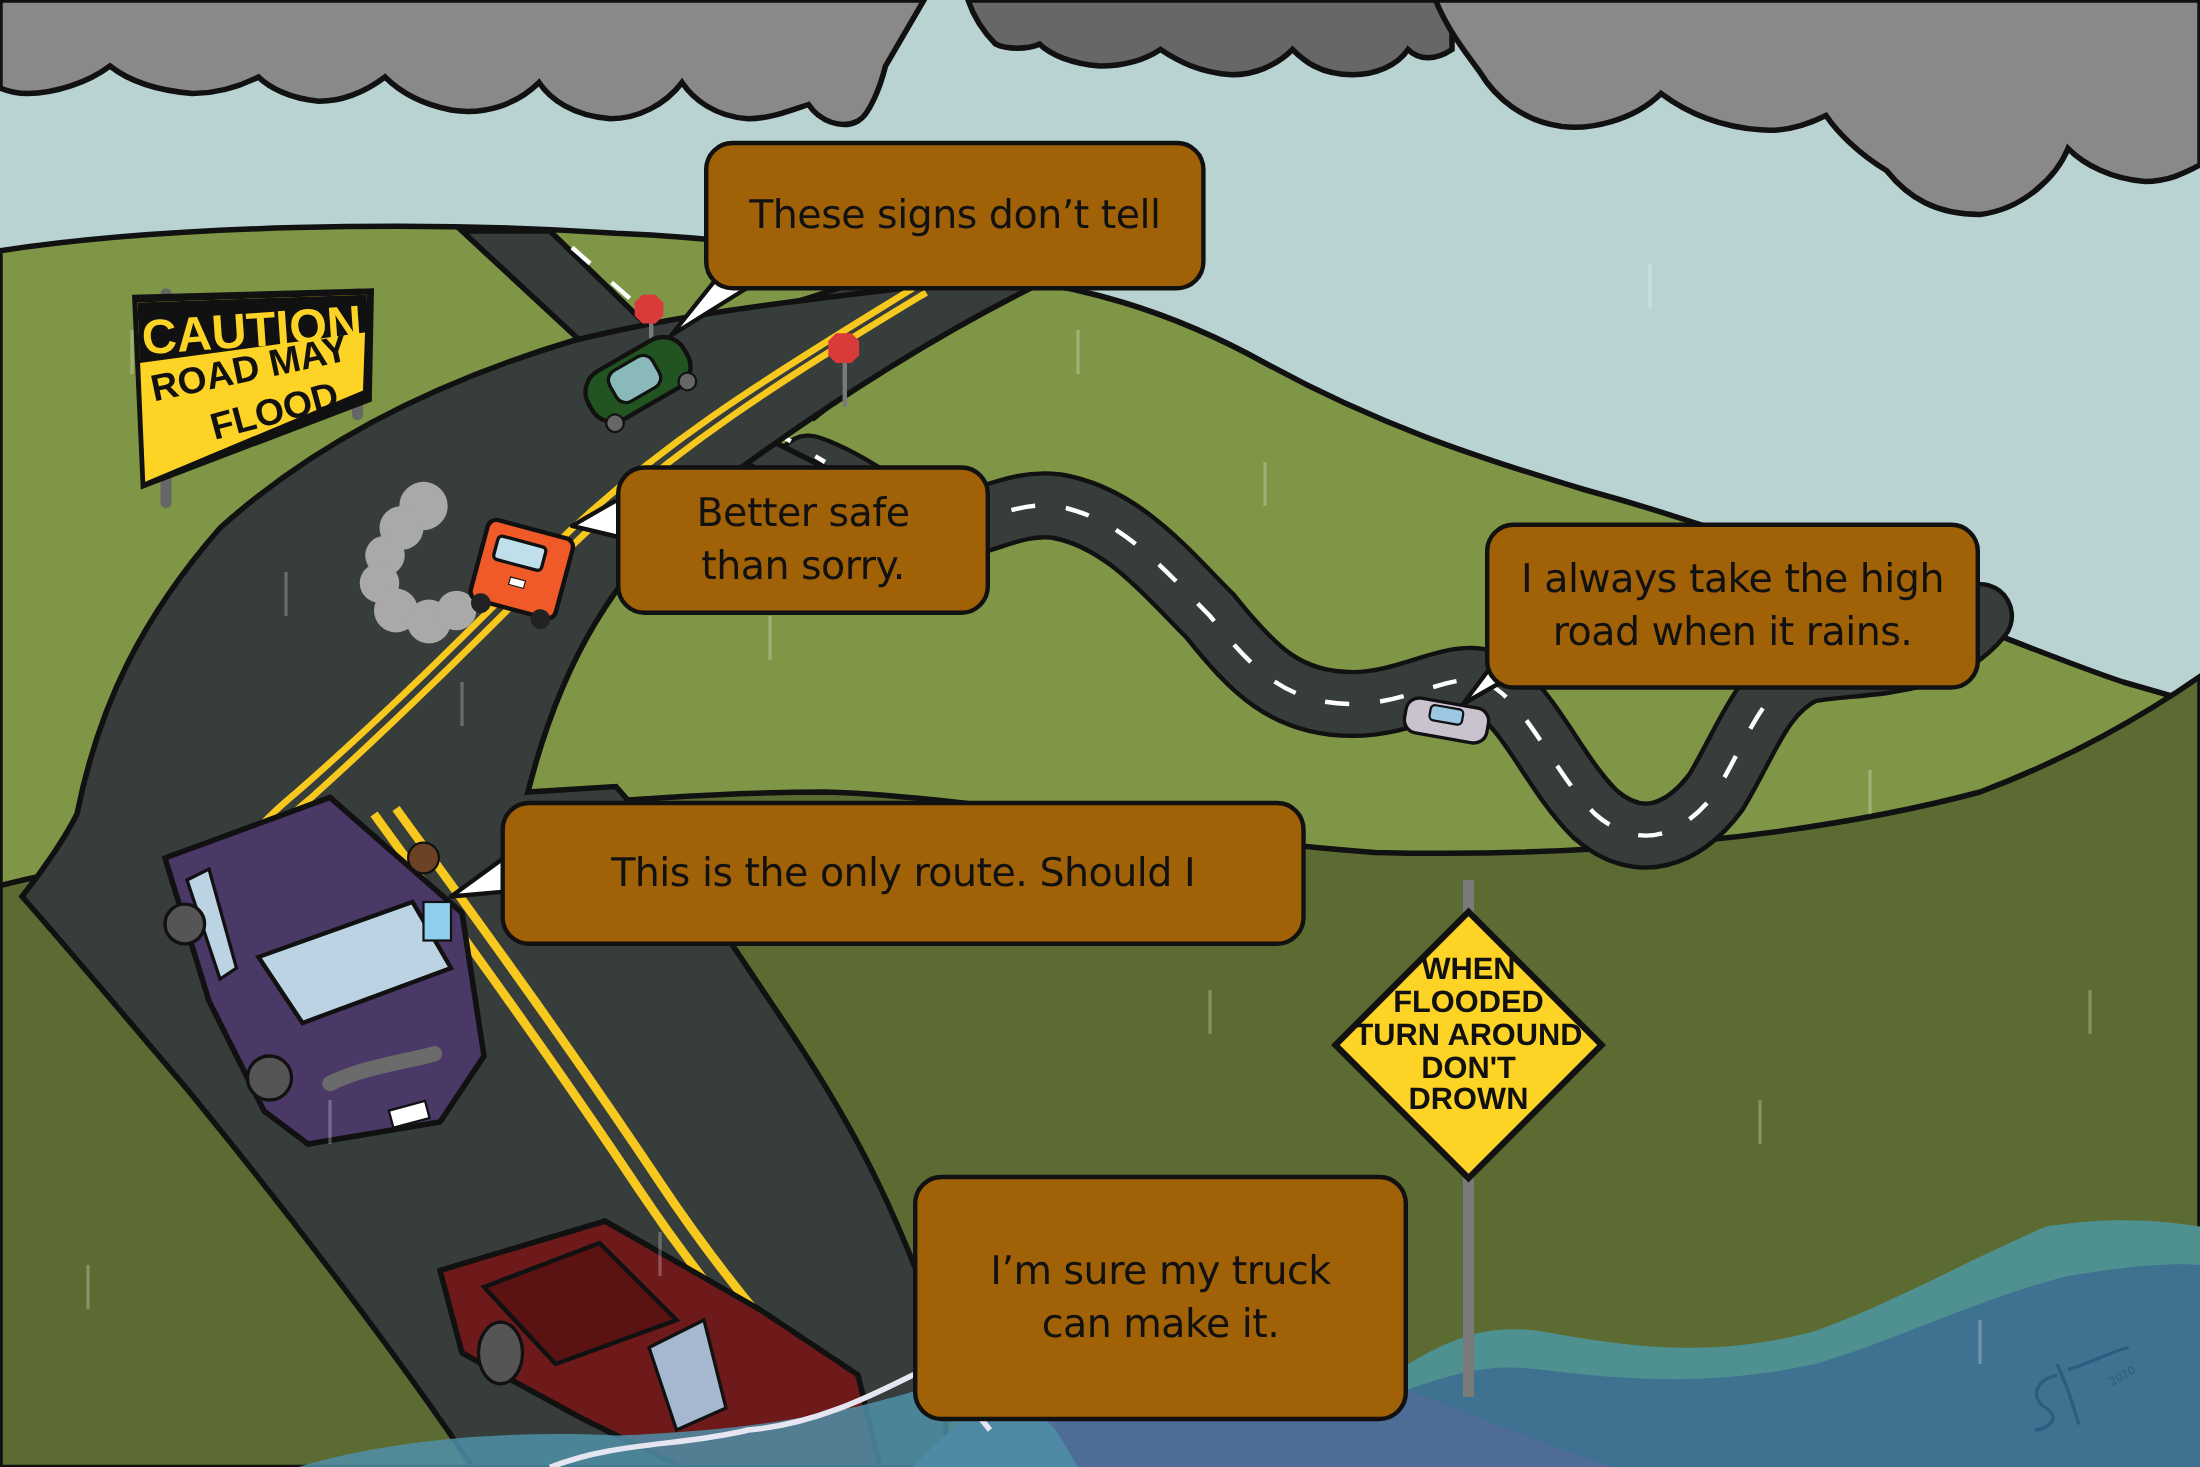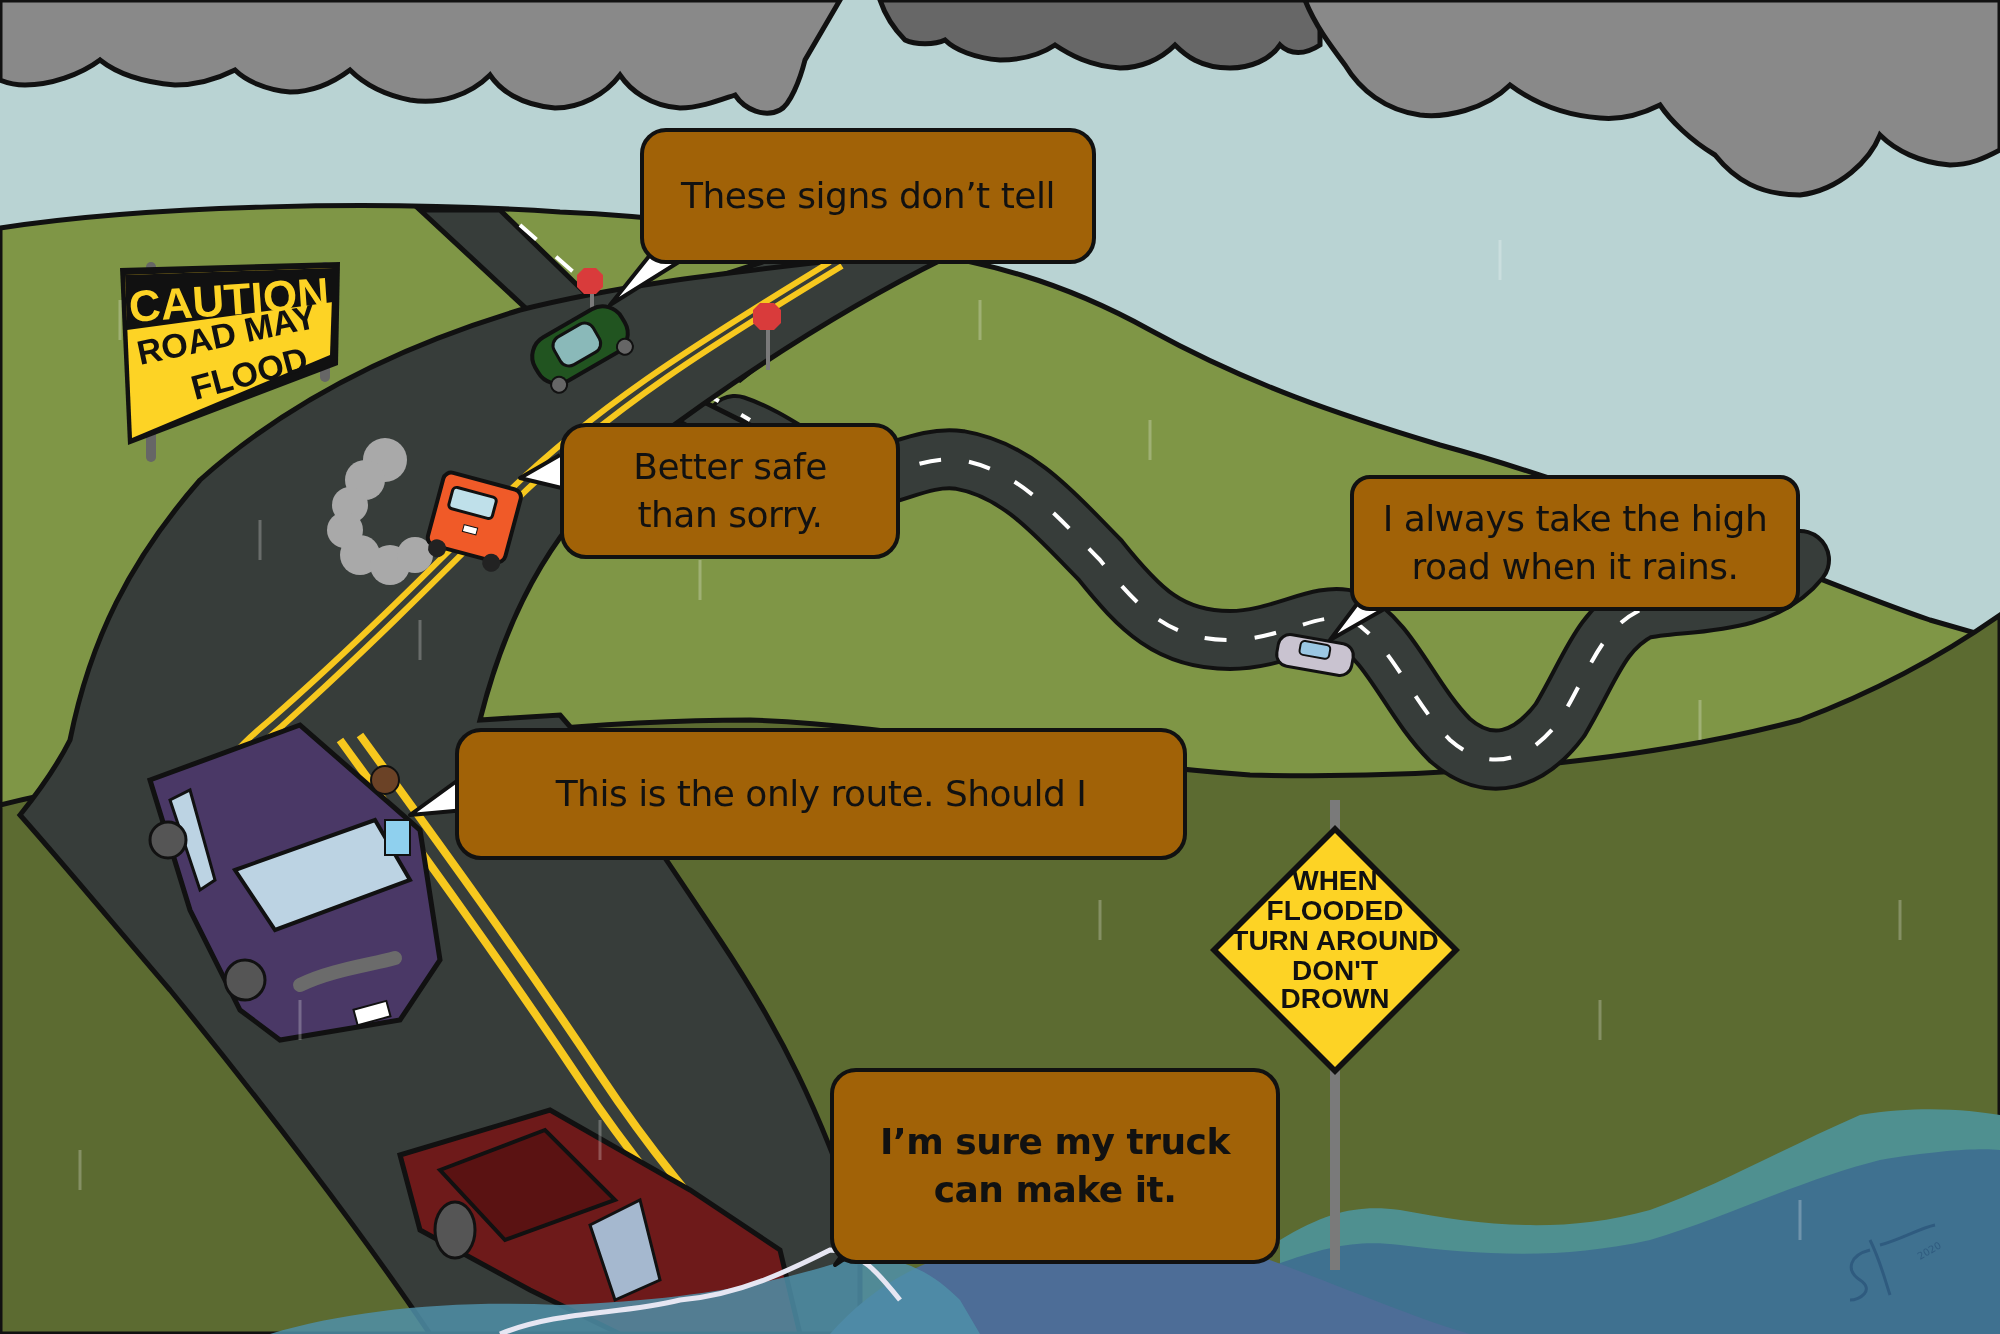--- a/index.html
+++ b/index.html
@@ -176,25 +176,25 @@
 
 <div class="bubble" style="left:640px; top:128px; width:456px; height:136px;">
   <span>These signs don’t tell</span>
 </div>
 
 <div class="bubble" style="left:560px; top:423px; width:340px; height:136px;">
   <span>Better safe</span>
   <span>than sorry.</span>
 </div>
 
-<div class="bubble" style="left:1350px; top:475px; width:450px; height:136px;border-radius:20px;">
+<div class="bubble" style="left:1350px; top:475px; width:450px; height:152px;">
   <span>I always take the high</span>
   <span>road when it rains.</span>
 </div>
 
 <div class="bubble" style="left:455px; top:728px; width:732px; height:132px;">
   <span>This is the only route. Should I</span>
 </div>
 
-<div class="bubble" style="left:830px; top:1068px; width:450px; height:196px;font-weight:bold;">
+<div class="bubble" style="left:830px; top:1068px; width:450px; height:224px;">
   <span>I’m sure my truck</span>
   <span>can make it.</span>
 </div>
 
 </body></html>

